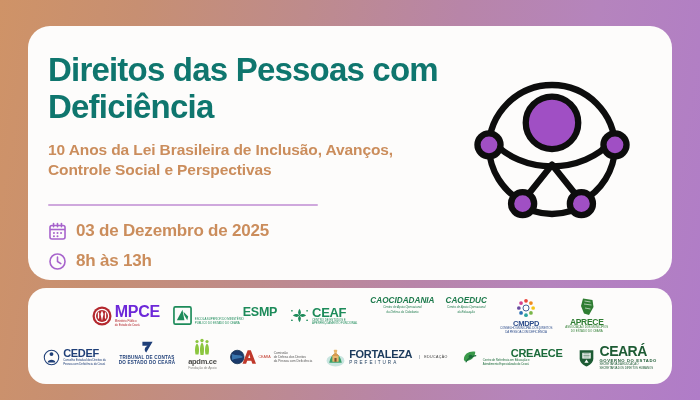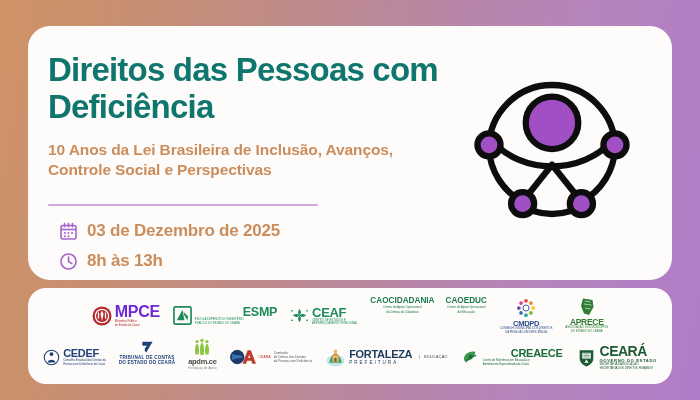--- a/index.html
+++ b/index.html
@@ -48,21 +48,21 @@
   .divider {
     position: absolute;
     left: 20px; top: 178px;
     width: 270px; height: 2px;
     background: #cfa8dd;
     border-radius: 2px;
   }
 
   .meta-list {
     position: absolute;
-    left: 31px; top: 190px;
+    left: 20px; top: 190px;
   }
   .meta-row {
     display: flex;
     align-items: center;
     gap: 9px;
     height: 30px;
   }
   .meta-icon {
     width: 19px; height: 19px;
     flex: 0 0 19px;
@@ -143,21 +143,21 @@
   .oab .logo-sub   { color: #c0392b; font-size: 3.6px; }
   .oabdesc         { color: #555; font-size: 3.2px; line-height: 1.3; }
   .fortaleza .logo-name { font-size: 11px; color: #1b3a5c; }
   .fortaleza .logo-sub  { color: #1b3a5c; font-size: 4.6px; letter-spacing: 2px; }
   .fortaleza-educ  { color: #333; font-size: 3.6px; border-left: 1px solid #b9c0c7; padding-left: 4px; margin-left: 4px; letter-spacing: 0.4px; }
   .creaece .logo-name { font-size: 11px; color: #1b6b3a; padding-left: 28px; }
   .creaece .logo-sub  { color: #1b6b3a; }
   .ceara .logo-name   { font-size: 14px; color: #1d5b34; letter-spacing: -0.5px; }
   .ceara .logo-sub    { color: #1d5b34; }
   .ceara .logo-sub.bold { font-size: 4.2px; font-weight: bold; letter-spacing: 0.6px; }
-  .caogroup { display: flex; align-items: flex-end; gap: 11px; }
+  .caogroup { display: flex; align-items: flex-end; gap: 11px; font-style: italic; }
   .cao { flex-direction: column; gap: 1px; align-items: center; }
 </style>
 </head>
 <body>
 
 <div class="banner">
 
   <div class="main-card">
 
     <div class="title-block">

